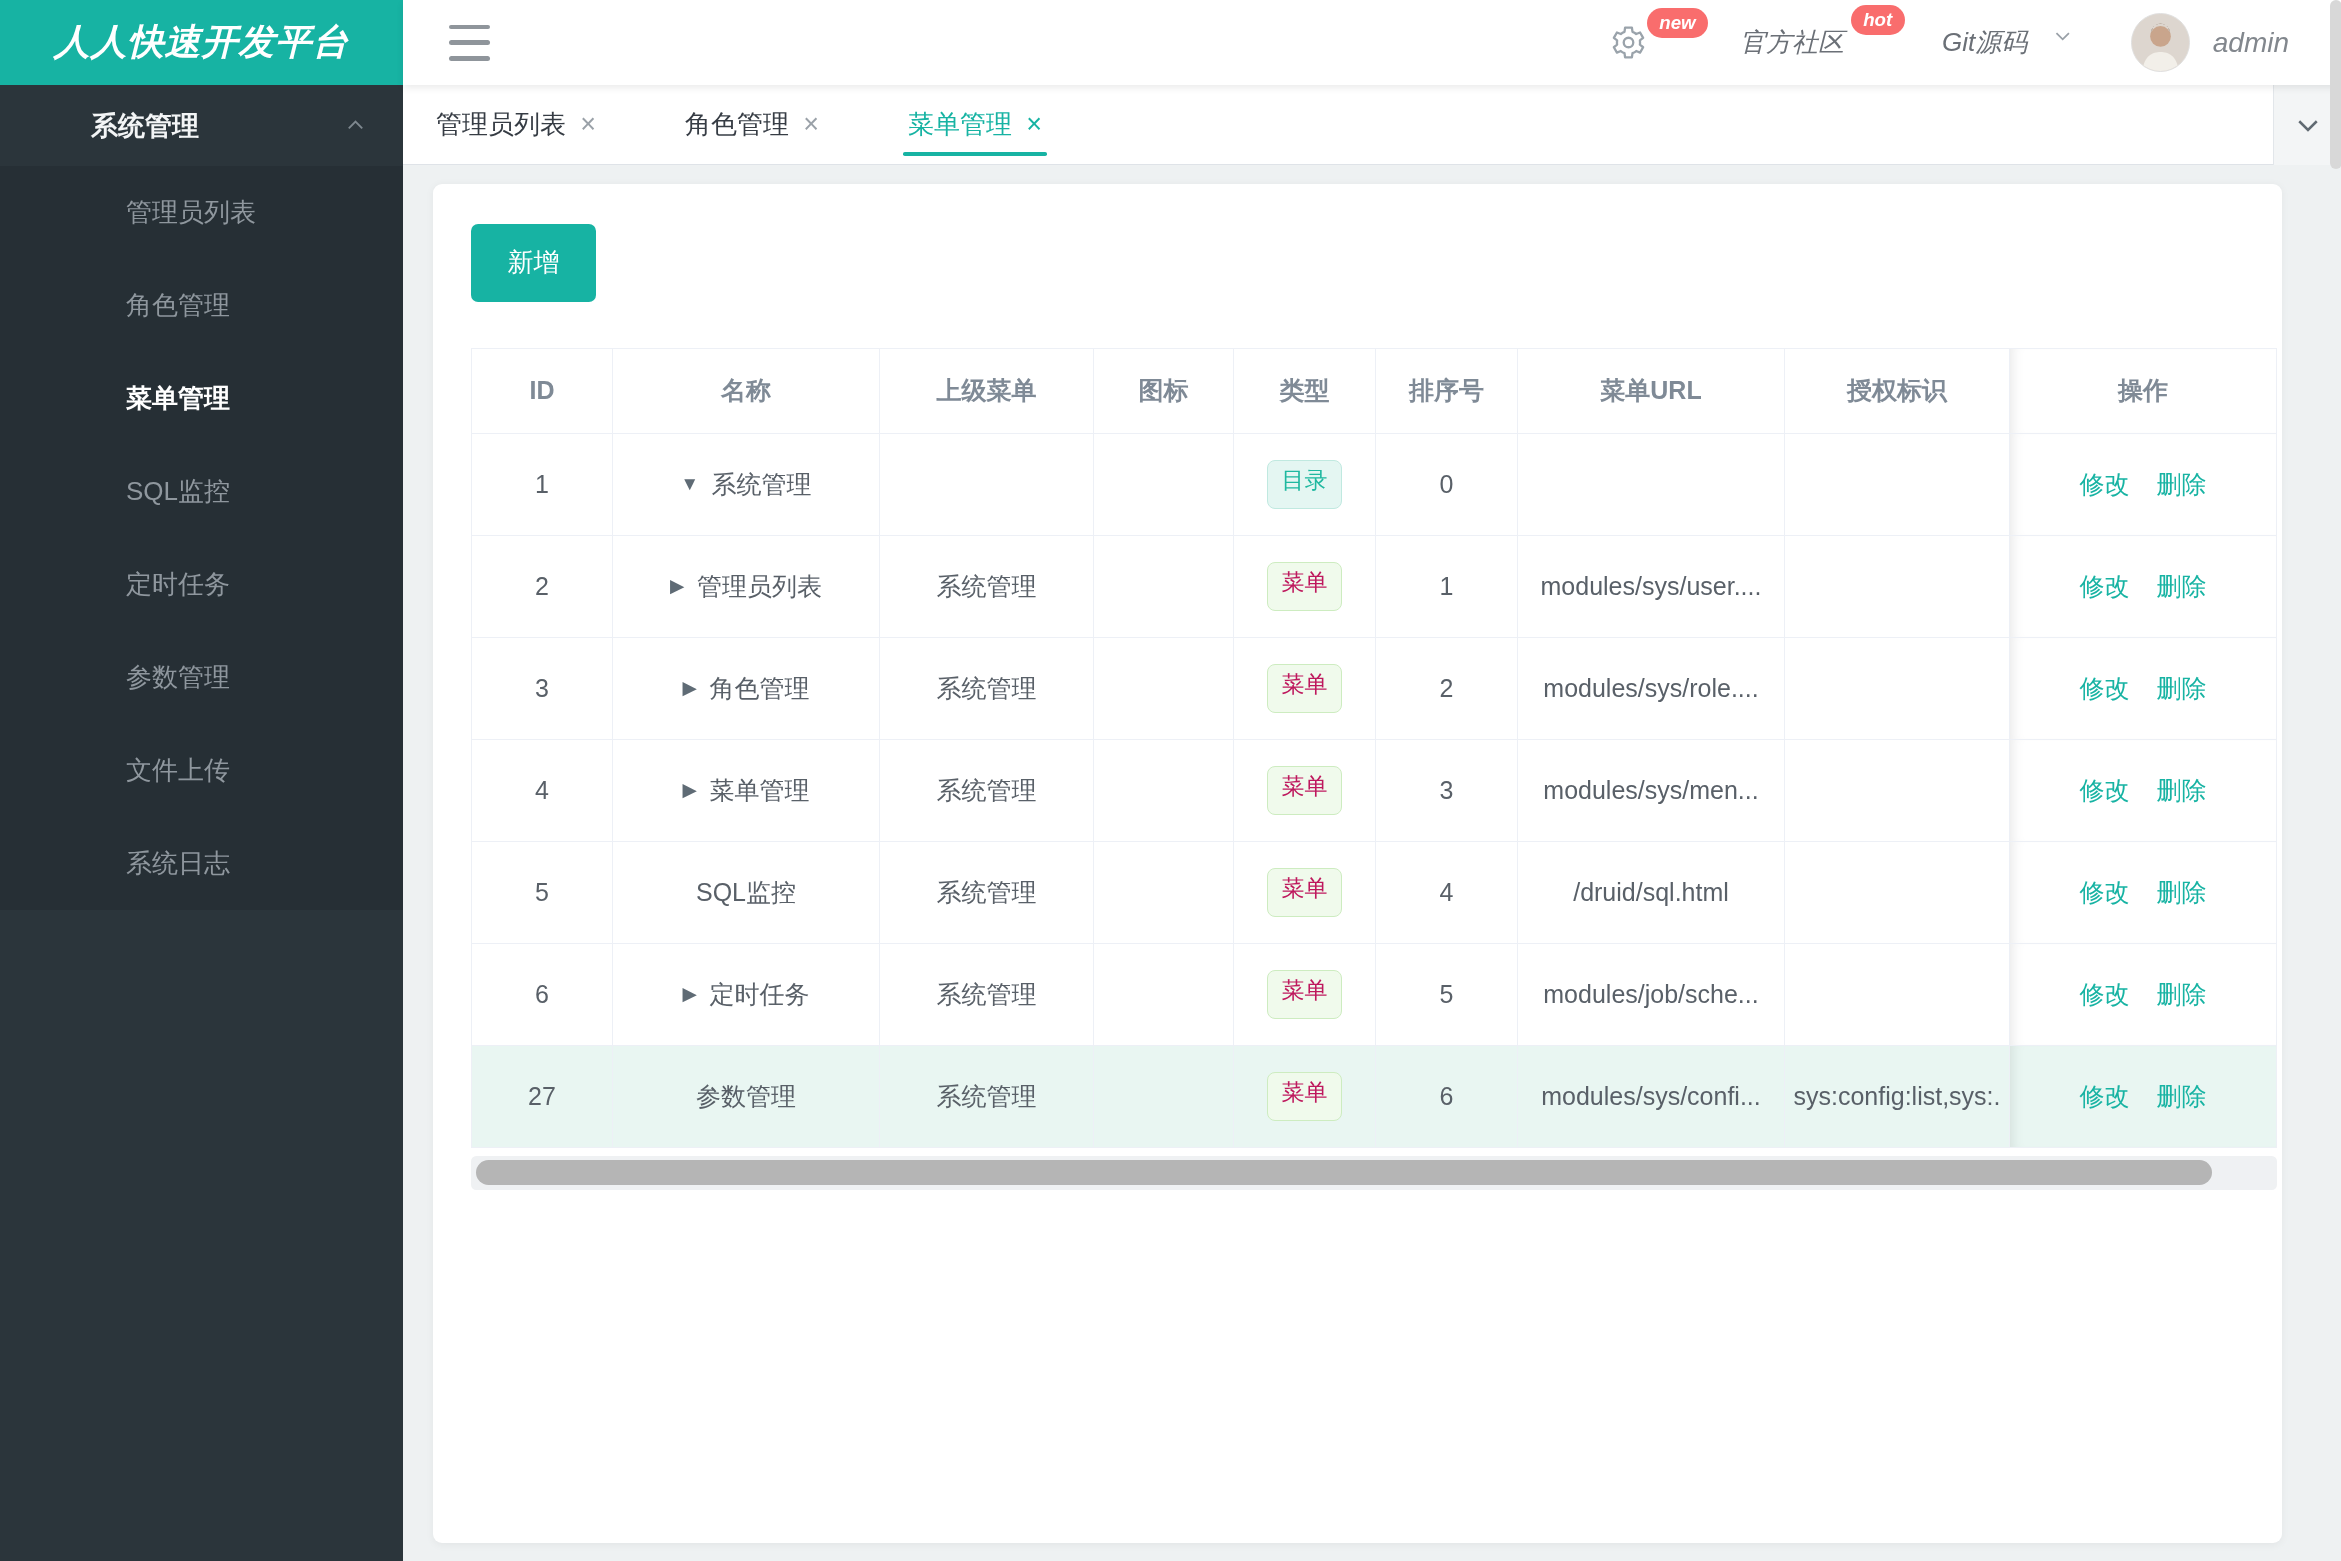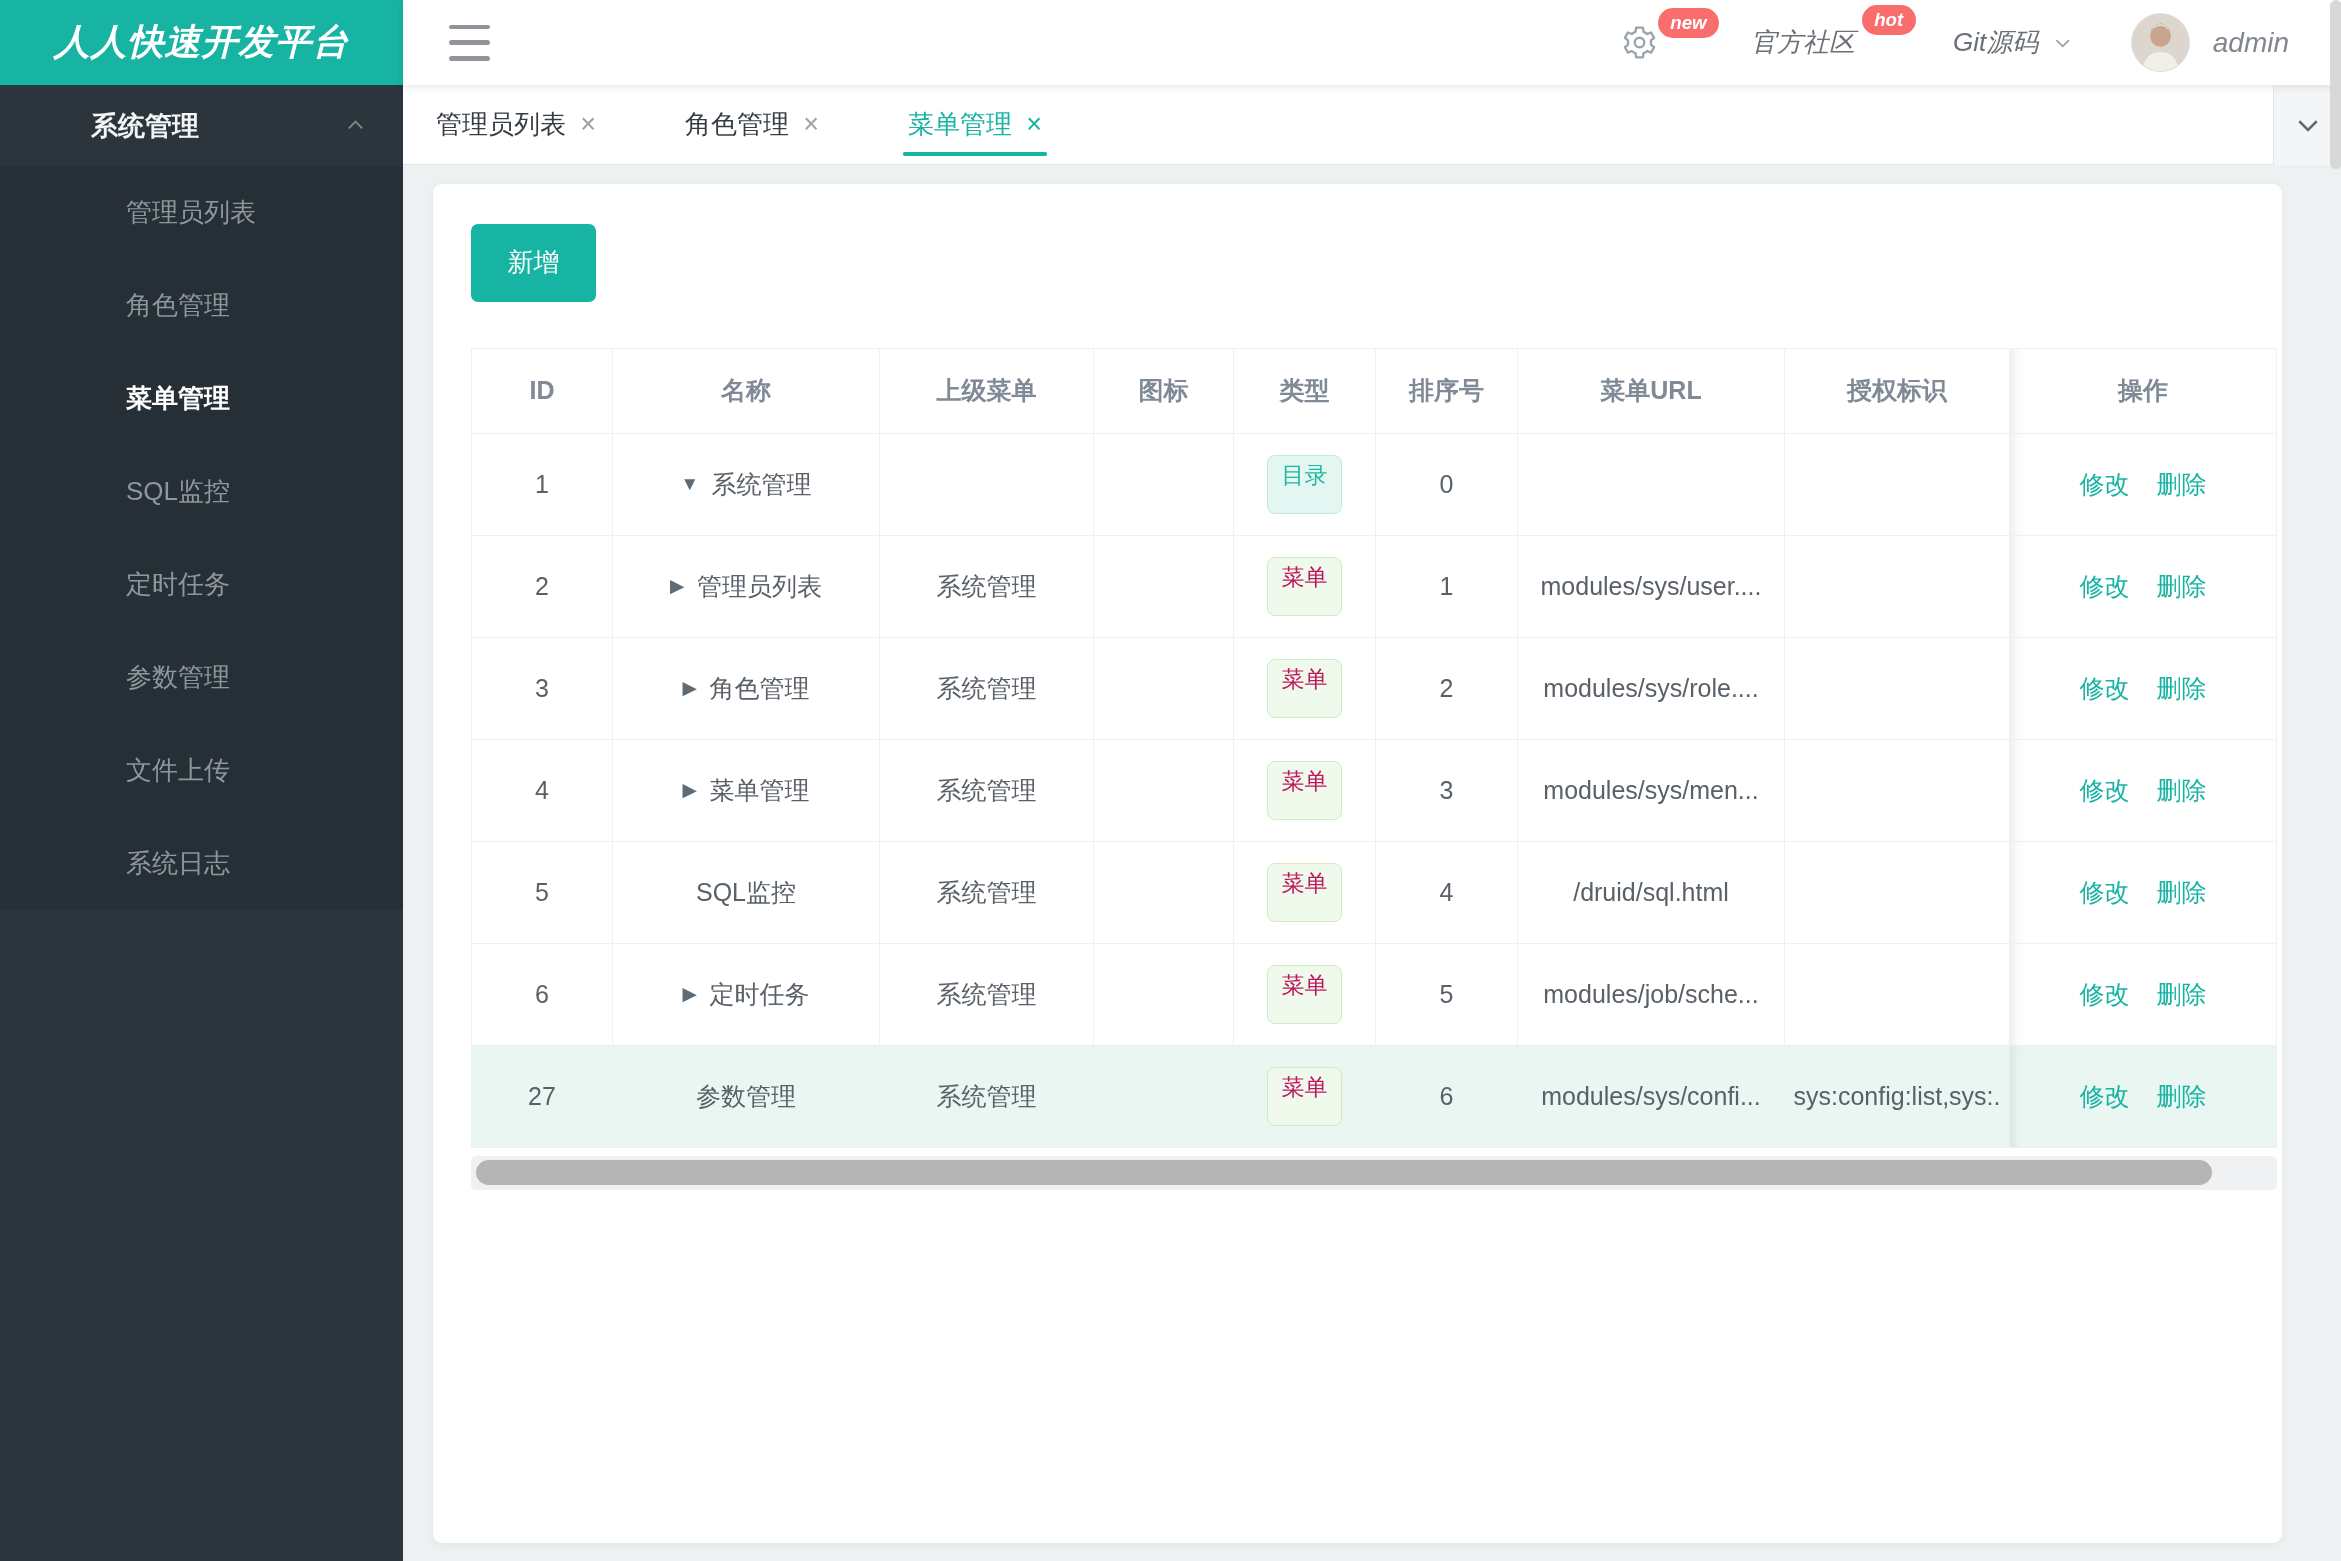--- a/index.html
+++ b/index.html
@@ -13,21 +13,21 @@
           display:flex; align-items:center; justify-content:center; letter-spacing:0.9px; }
   .header { flex:1; background:#ffffff; box-shadow:0 2.7px 7.1px rgba(0,0,0,0.08); display:flex; align-items:center;padding-left:7px; }
   .hamburger { margin-left:39px; width:41px; height:36px; display:flex; flex-direction:column; justify-content:space-between; cursor:pointer; }
   .hamburger span { display:block; height:4.5px; border-radius:2.7px; background:#8f959b; }
   .header-right { margin-left:auto; margin-right:53px; display:flex; align-items:center; gap:57px; }
   .gear-wrap { position:relative; padding-right:36px; }
   .gear-svg { width:37px; height:37px; display:block; }
   .mini-badge { position:absolute; top:-16px; right:-25px; background:#f96d6d; color:#fff; font-size:18.7px; font-weight:bold;
                 padding:3.6px 12.5px; border-radius:890px; line-height:1.2; }
   .hdr-link { position:relative; font-size:26px; color:#6b7077; cursor:pointer; }
-  .git-link { display:flex; align-items:center; gap:14px; }
+  .git-link { display:flex; align-items:flex-start; gap:25px; }
   .chev { width:21.4px; height:21.4px; }
   .user-wrap { display:flex; align-items:center; gap:23px; cursor:pointer; }
   .avatar { width:59px; height:59px; border-radius:50%; background:#e3ded8; overflow:hidden; position:relative; border:0.9px solid #e0e0e0; }
   .avatar svg { width:100%; height:100%; display:block; }
   .user-name { font-size:28px; color:#82878d; }
 
   
   .body { flex:1; display:flex; min-height:0; }
   .sidebar { width:403px; background:#2b353b; flex-shrink:0; display:flex; flex-direction:column; }
   .side-home { height:99px; background:#242d33; display:flex; align-items:center; padding-left:41px; gap:27px;
@@ -63,21 +63,21 @@
 
   
   table.grid { border-collapse:collapse; table-layout:fixed; width:1806px; margin-top:46px; font-size:25px; }
   .grid th { height:85px; color:#7f8a96; font-weight:bold; border:0.9px solid #edf0f6; background:#ffffff; text-align:center; }
   .grid td { height:102px; color:#596068; border:0.9px solid #edf0f6; text-align:center; background:#ffffff;
              overflow:hidden; white-space:nowrap; }
   .grid tr.hl td { background:#e9f6f2; }
   .grid td.op-col, .grid th.op-col { box-shadow:inset 12.5px 0 12.5px -10.7px rgba(0,0,0,0.10); }
   .name-cell { display:inline-flex; align-items:center; gap:12.5px; }
   .arrow { font-size:18.7px; color:#5f6b75; }
-  .badge { display:inline-block; min-width:75px; height:59px; line-height:39px; border-radius:8px; font-size:23px; padding:0 10.7px; }
+  .badge { display:inline-block; min-width:75px; height:49px; line-height:39px; border-radius:8px; font-size:23px; padding:0 10.7px; }
   .badge.dir  { color:#1fb8a0; background:#e4f6f2; border:0.9px solid #c0e9e0; }
   .badge.menu { color:#be185d; background:#f0faec; border:0.9px solid #cdecc0; }
   .op-link { color:#17b3a3; margin:0 13.4px; cursor:pointer; text-decoration:none; }
 
   .hscroll { width:1806px; height:34px; margin-top:8px; background:#eff1f3; border-radius:5.3px; position:relative; }
   .hscroll .thumb { position:absolute; left:5.3px; top:4.5px; height:25px; width:1736px; background:#b5b5b5; border-radius:12.5px; cursor:pointer; }
 
   .browser-scrollbar { position:absolute; right:0; top:0; width:11.6px; height:169px; background:#d8d8d8; border-radius:6.2px; z-index:50; }
 </style>
 </head>

